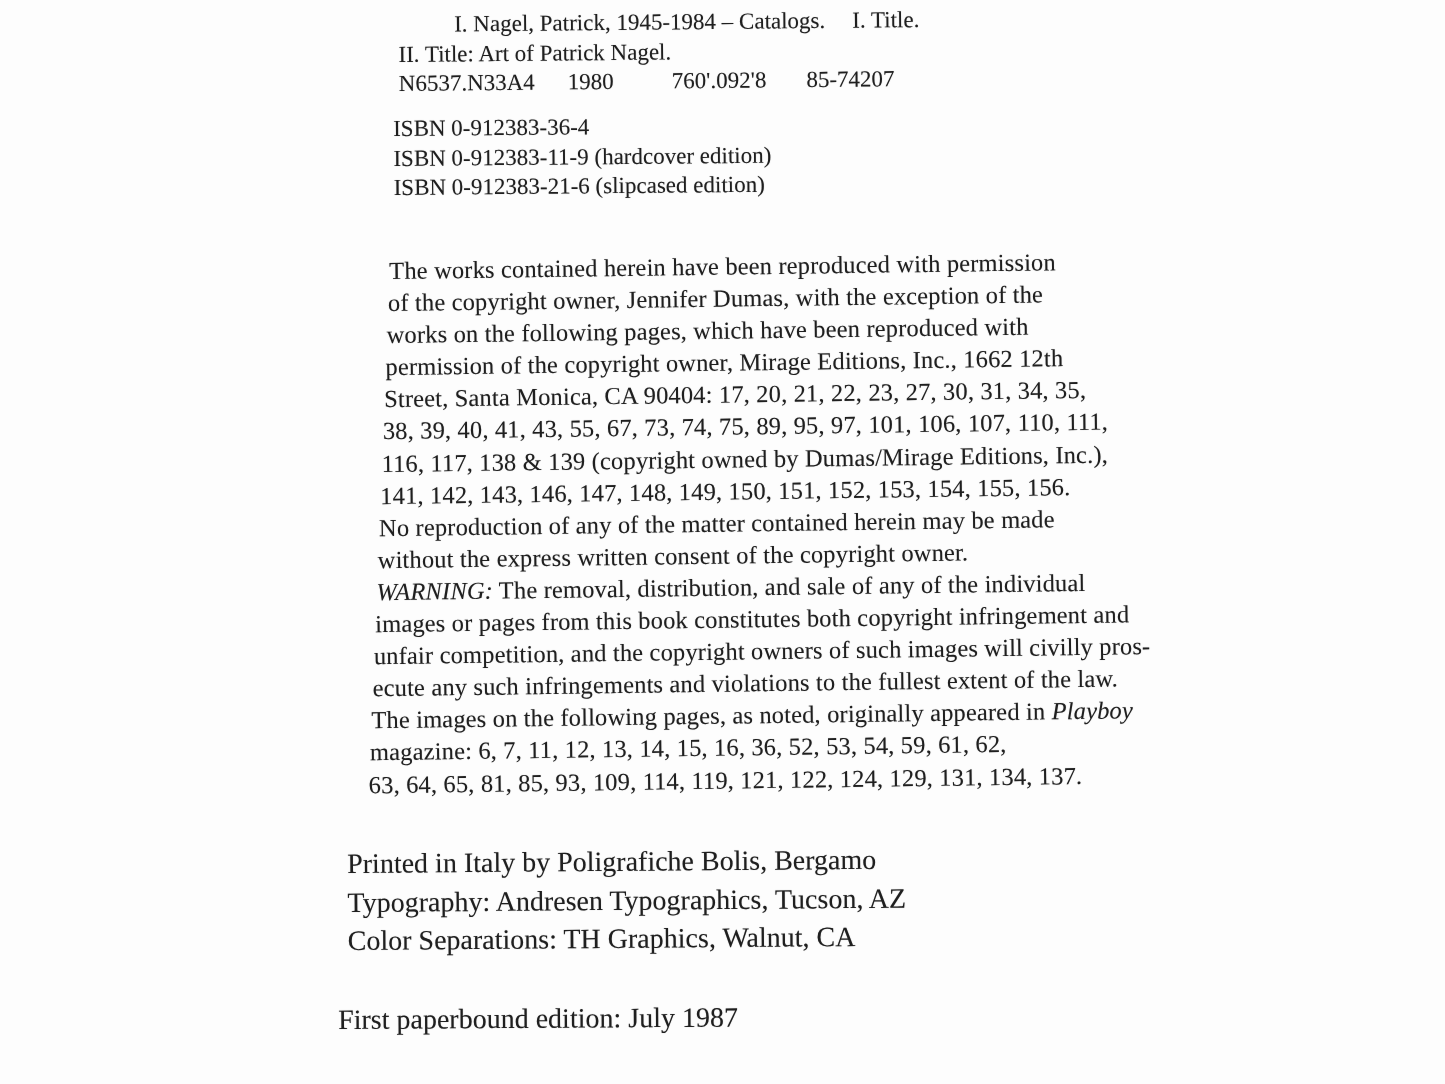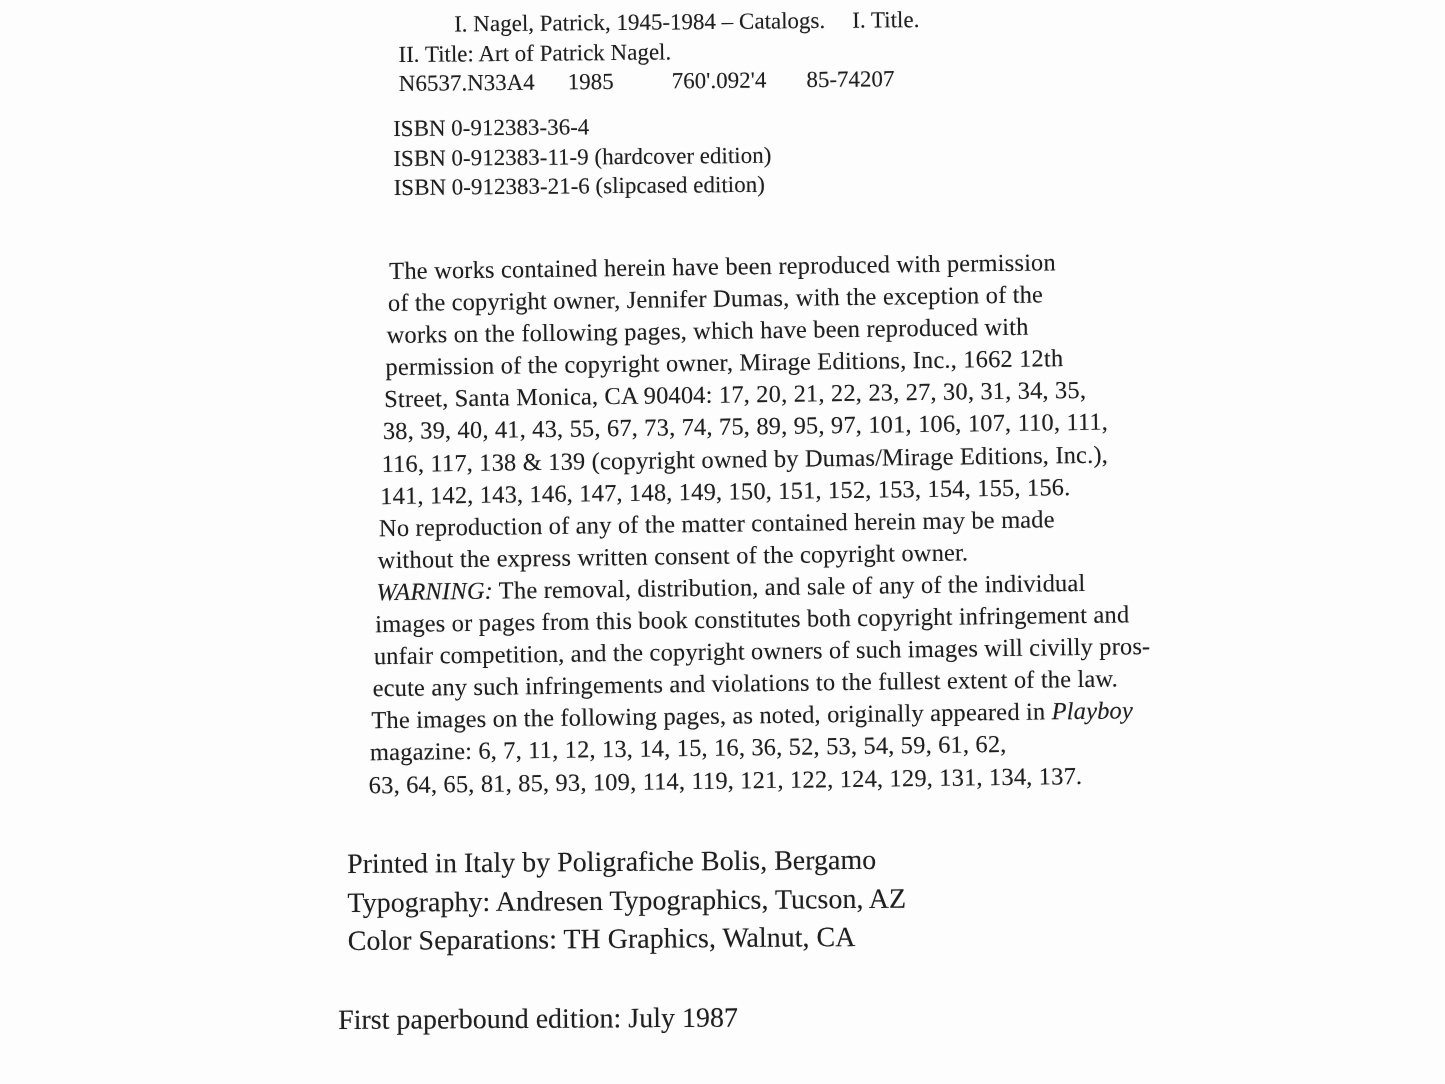--- a/index.html
+++ b/index.html
@@ -72,21 +72,21 @@
 <div class="page" style="background: rgb(253, 253, 253); color: rgb(31, 31, 31);">
 
   <section class="block cip">
     <div class="cip-line1">
       <span>I. Nagel, Patrick, 1945-1984 – Catalogs.</span><span class="cip-title-ref">I. Title.</span>
     </div>
     <div>
       <span>II. Title: Art of Patrick Nagel.</span>
     </div>
     <div>
-      <span>N6537.N33A4</span><span class="cip-gap-a">1985</span><span class="cip-gap-b">760'.092'4</span><span class="cip-gap-c">85-74207</span>
+      <span>N6537.N33A4</span><span class="cip-gap-a">1980</span><span class="cip-gap-b">760'.092'8</span><span class="cip-gap-c">85-74207</span>
     </div>
   </section>
 
   <section class="block isbn">
     <div>ISBN 0-912383-36-4</div>
     <div>ISBN 0-912383-11-9 (hardcover edition)</div>
     <div>ISBN 0-912383-21-6 (slipcased edition)</div>
   </section>
 
   <section class="block para">

